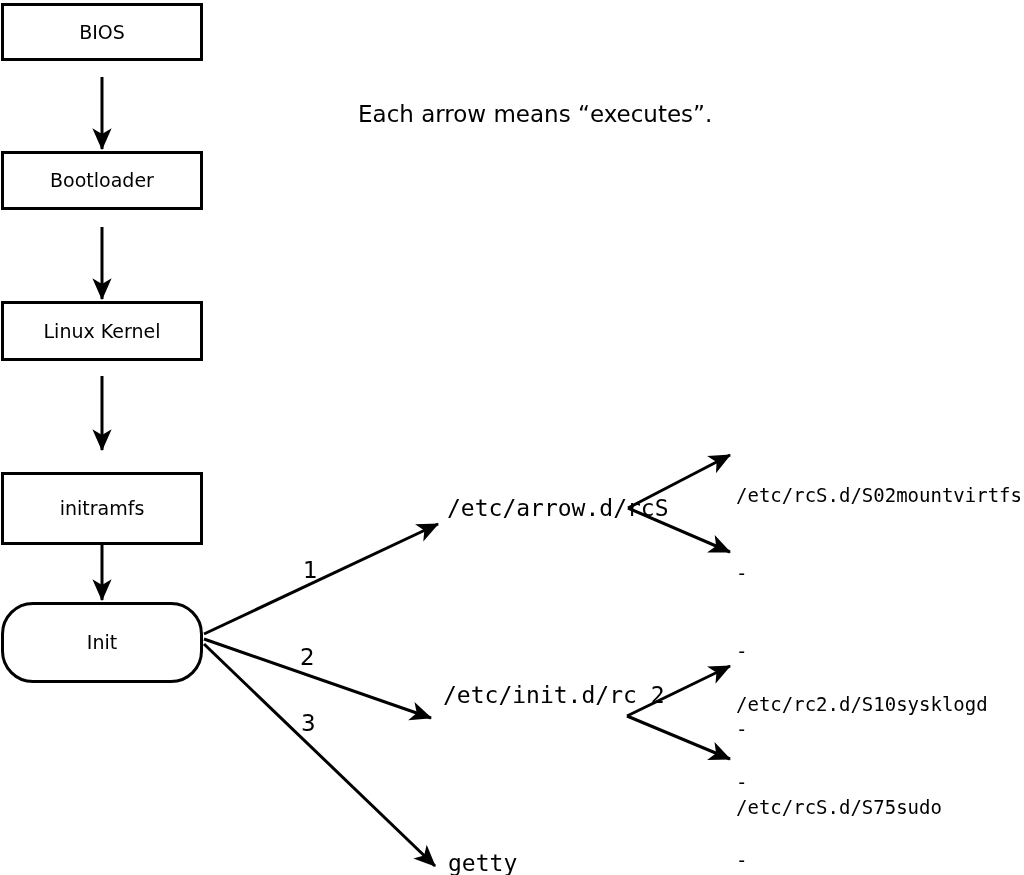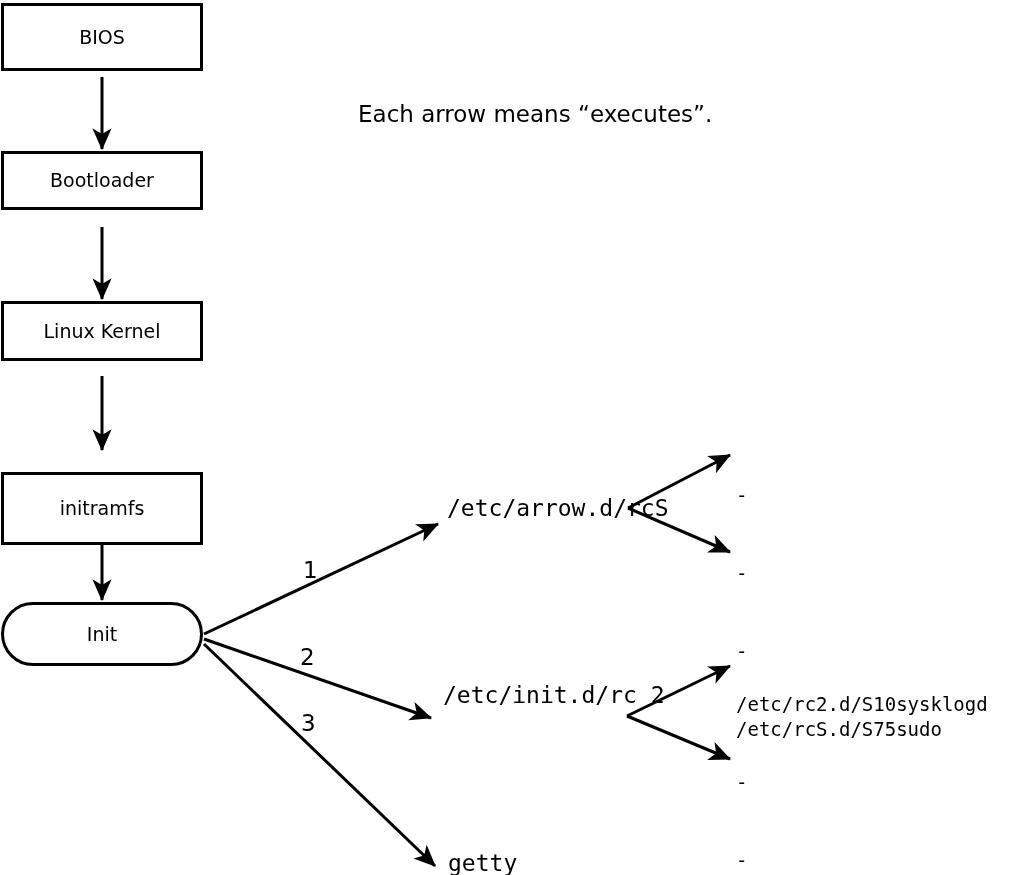--- a/index.html
+++ b/index.html
@@ -76,37 +76,38 @@
       <line x1="204" y1="634" x2="438" y2="524" marker-end="url(#arrowhead)"></line>
       <line x1="204" y1="639" x2="431" y2="718" marker-end="url(#arrowhead)"></line>
       <line x1="204" y1="644" x2="435" y2="866" marker-end="url(#arrowhead)"></line>
       <line x1="628" y1="508" x2="730" y2="455" marker-end="url(#arrowhead)"></line>
       <line x1="628" y1="508" x2="730" y2="552" marker-end="url(#arrowhead)"></line>
       <line x1="627" y1="716" x2="730" y2="666" marker-end="url(#arrowhead)"></line>
       <line x1="627" y1="716" x2="730" y2="759" marker-end="url(#arrowhead)"></line>
     </g>
   </svg>
 
-  <div class="box" style="top:3px;   height:68px;">BIOS</div>
+  <div class="box" style="top:3px;   height:58px;">BIOS</div>
   <div class="box" style="top:151px; height:59px;">Bootloader</div>
   <div class="box" style="top:301px; height:60px;">Linux Kernel</div>
   <div class="box" style="top:452px; height:73px;margin-top:20px;">initramfs</div>
-  <div class="box" style="top:602px; height:64px;border-radius:32px;">Init</div>
+  <div class="box" style="top:602px; height:81px;border-radius:32px;">Init</div>
 
   <div class="label sans" style="left:358px; top:101px;">Each arrow means “executes”.</div>
 
   <div class="label sans" style="left:303px; top:557px;">1</div>
   <div class="label sans" style="left:300px; top:644px;">2</div>
   <div class="label sans" style="left:301px; top:710px;">3</div>
 
   <div class="label mono" style="left:447px; top:495px;">/etc/arrow.d/rcS</div>
   <div class="label mono" style="left:443px; top:682px;">/etc/init.d/rc 2</div>
   <div class="label mono" style="left:448px; top:850px;">getty</div>
 
   <div class="script-list" style="left:736px; top:430px;">
+    <div>/etc/rcS.d/S02mountvirtfs</div>
     <div>-</div>
     <div>-</div>
     <div>-</div>
     <div>/etc/rcS.d/S75sudo</div>
   </div>
 
   <div class="script-list" style="left:736px; top:639px;">
     <div>/etc/rc2.d/S10sysklogd</div>
     <div>-</div>
     <div>-</div>

